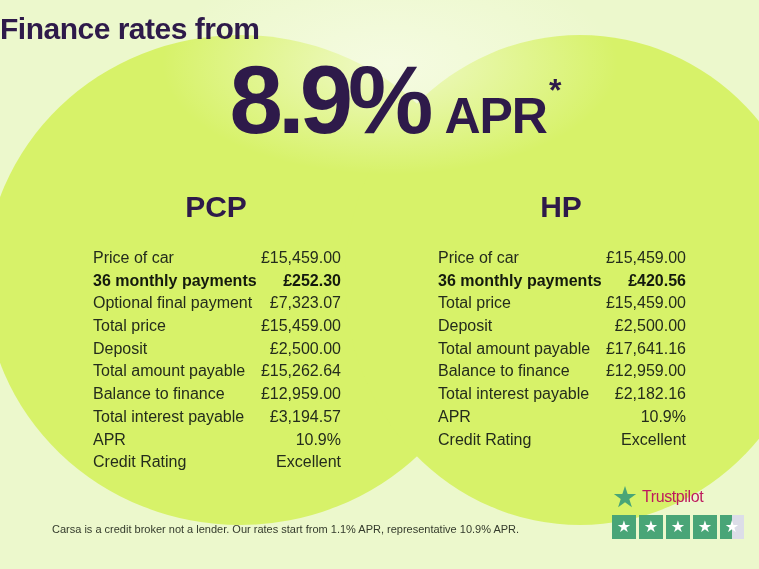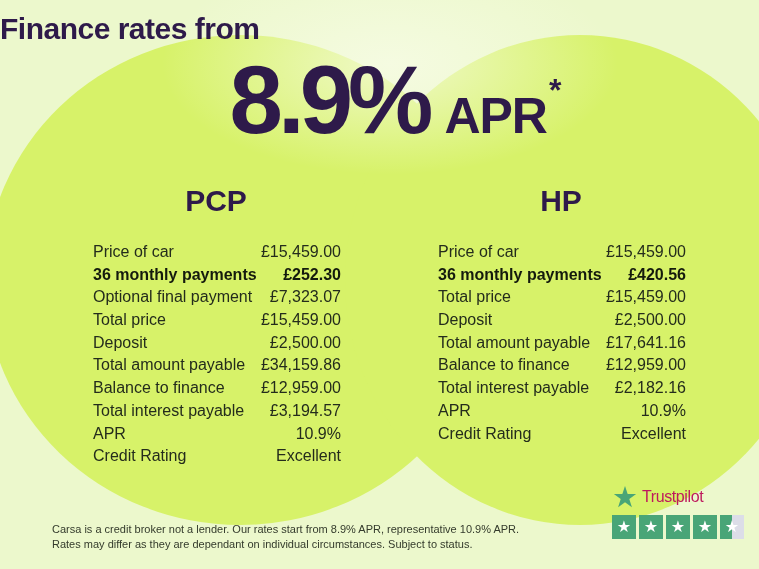--- a/index.html
+++ b/index.html
@@ -20,21 +20,21 @@
     pointer-events:none;
   }
   
   .header { position:absolute; top:12px; left:0; width:759px; text-align:left; color:var(--purple,#2e1a4a); }
   .kicker { font-size:30px; font-weight:800; letter-spacing:-0.5px; }
   .rate-row { margin-top:4px; display:flex; justify-content:center; align-items:baseline; padding-left:32px; }
   .rate { font-size:96px; font-weight:800; letter-spacing:-5px; line-height:1.05; }
   .rate-unit { font-size:50px; font-weight:800; letter-spacing:-1px; margin-left:16px; }
   .rate-star { font-size:32px; font-weight:800; align-self:flex-start; margin-top:22px; margin-left:2px; }
   
-  .finance-table { position:absolute; top:184px; width:262px; color:var(--text,#242c1c); }
+  .finance-table { position:absolute; top:190px; width:262px; color:var(--text,#242c1c); }
   .finance-table.pcp { left:85px; }
   .finance-table.hp  { left:430px; }
   .table-heading { text-align:center; font-size:30px; font-weight:800; color:var(--purple,#2e1a4a); line-height:34px; }
   .rows { margin-top:25px; }
   .row { display:flex; justify-content:space-between; align-items:baseline; height:22.7px; font-size:16px; padding:0 6px 0 8px; }
   .row .label { white-space:nowrap; }
   .row .value { white-space:nowrap; text-align:right; }
   .row.bold { font-weight:700; color:#141a0d; }
   
   .disclaimer { position:absolute; left:52px; top:522px; width:470px; font-size:11px; line-height:14.5px; color:#343b2c; }
@@ -82,21 +82,21 @@
         <div class="row">
           <span class="label">Total price</span>
           <span class="value">£15,459.00</span>
         </div>
         <div class="row">
           <span class="label">Deposit</span>
           <span class="value">£2,500.00</span>
         </div>
         <div class="row">
           <span class="label">Total amount payable</span>
-          <span class="value">£34,159.86</span>
+          <span class="value">£15,262.64</span>
         </div>
         <div class="row">
           <span class="label">Balance to finance</span>
           <span class="value">£12,959.00</span>
         </div>
         <div class="row">
           <span class="label">Total interest payable</span>
           <span class="value">£3,194.57</span>
         </div>
         <div class="row">
@@ -146,22 +146,21 @@
           <span class="value">10.9%</span>
         </div>
         <div class="row">
           <span class="label">Credit Rating</span>
           <span class="value">Excellent</span>
         </div>
       </div>
   </div>
 
   <div class="disclaimer">
-    <div>Carsa is a credit broker not a lender. Our rates start from 8.9% APR, representative 10.9% APR.</div>
-    <div>Rates may differ as they are dependant on individual circumstances. Subject to status.</div>
+    <div>Carsa is a credit broker not a lender. Our rates start from 1.1% APR, representative 10.9% APR.</div>
   </div>
 
   <div class="trustpilot">
     <div class="tp-logo">
       <span class="tp-star-logo">★</span>
       <span class="tp-wordmark">Trustpilot</span>
     </div>
     <div class="tp-stars">
         <span class="tp-box">★</span>
         <span class="tp-box">★</span>

